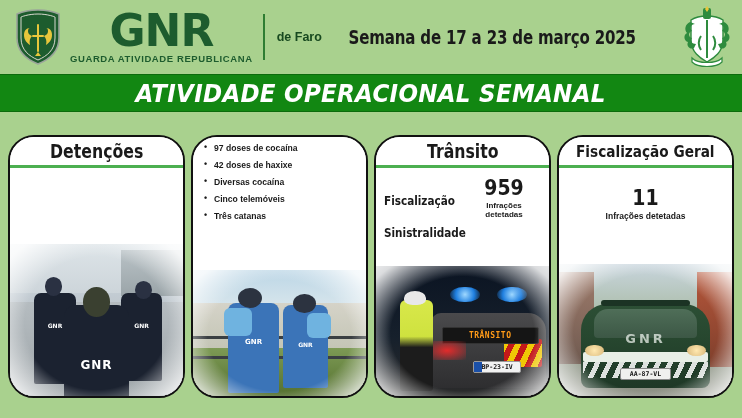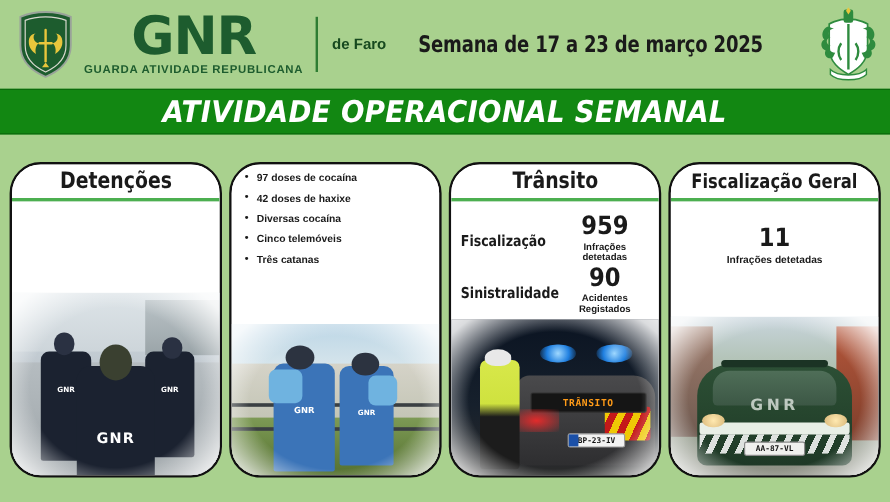--- a/index.html
+++ b/index.html
@@ -383,24 +383,20 @@
       <div class="tr-rows">
         <div class="tr-row">
           <div class="tr-label">Fiscalização</div>
           <div class="tr-valbox">
             <div class="tr-num">959</div>
             <div class="tr-cap">Infrações detetadas</div>
           </div>
         </div>
         <div class="tr-row">
           <div class="tr-label">Sinistralidade</div>
-          <div class="tr-valbox">
-            <div class="tr-num">90</div>
-            <div class="tr-cap">Acidentes Registados</div>
-          </div>
         </div>
       </div>
 
       <div class="photo" style="height:130px;">
         <div class="photo-inner">
           <div class="p3-bg"></div>
           <div class="p3-blue1"></div>
           <div class="p3-blue2"></div>
           <div class="p3-car"></div>
           <div class="p3-chev"></div>

